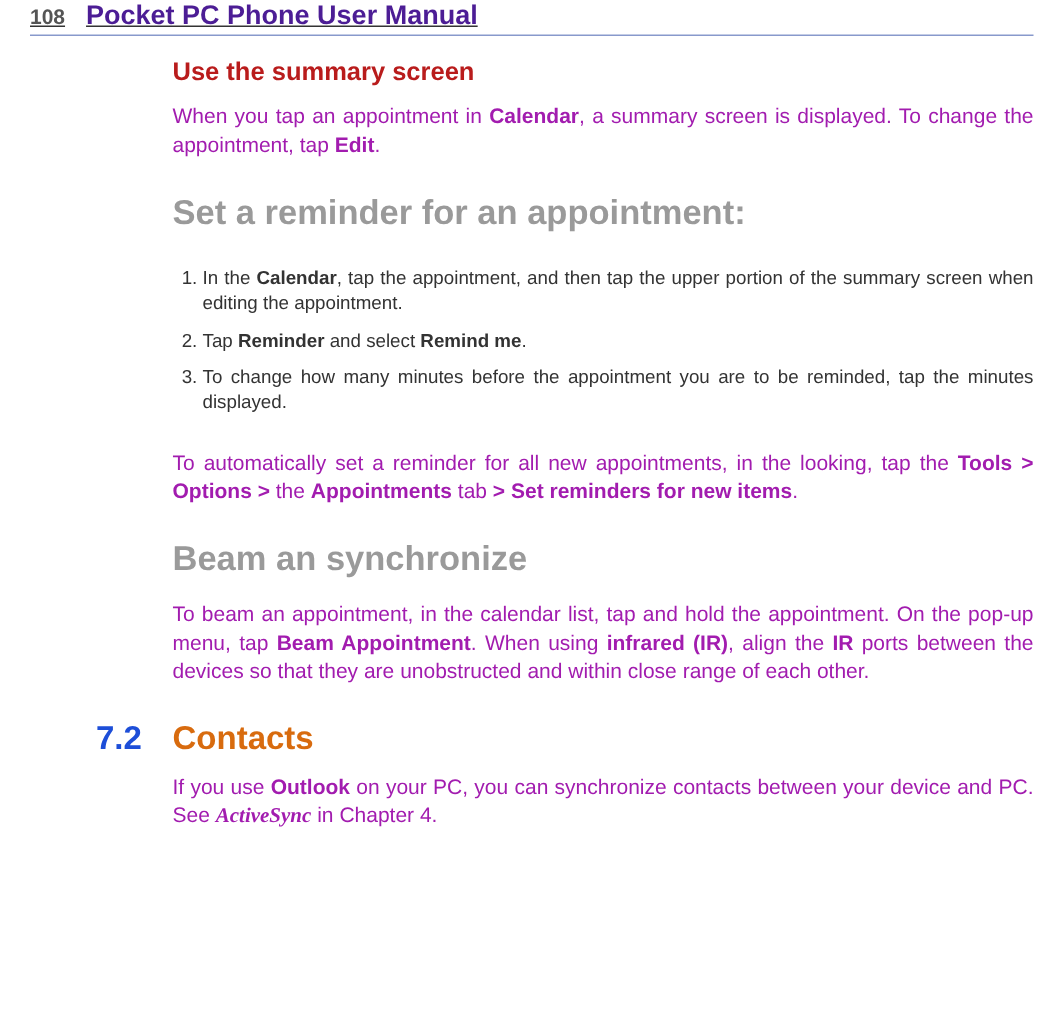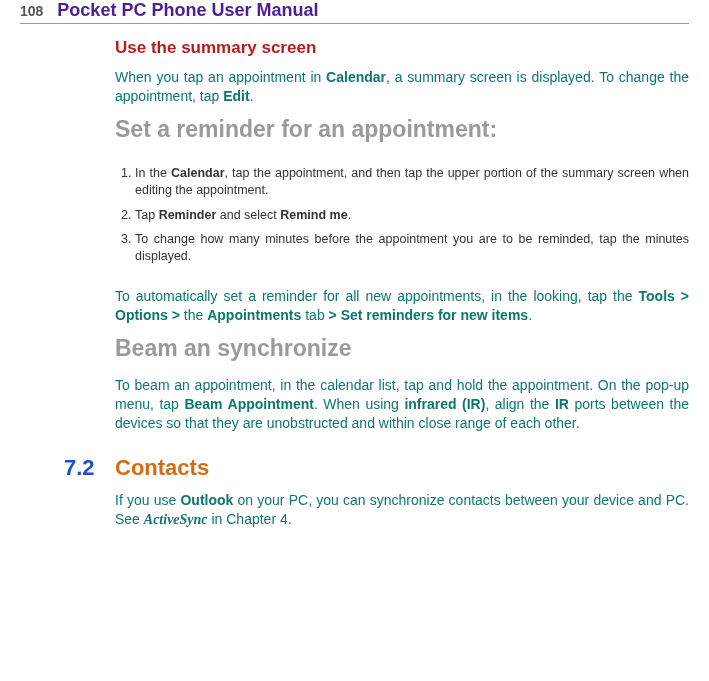--- a/index.html
+++ b/index.html
@@ -14,20 +14,21 @@
     width: 709px;
     box-sizing: border-box;
     padding: 0 20px 30px 20px;
   }
   .header-row {
     display: flex;
     align-items: baseline;
     border-bottom: 1px solid #8899cc;
     padding-bottom: 2px;
     margin-bottom: 14px;
+    text-decoration: underline;
   }
   .page-number {
     font-weight: bold;
     font-size: 14px;
     color: #555;
     margin-right: 14px;
   }
   .manual-title {
     font-weight: bold;
     font-size: 18px;
@@ -39,26 +40,26 @@
   .h3 {
     font-size: 17px;
     font-weight: bold;
     color: #b91c1c;
     margin: 10px 0 10px 0;
   }
   .h2 {
     font-size: 23px;
     font-weight: bold;
     color: #9a9a9a;
-    margin: 10px 0 14px 0;
+    margin: 22px 0 14px 0;
   }
   .para {
     font-size: 14px;
     line-height: 1.35;
-    color: #0f766e;
+    color: #a21caf;
     margin: 10px 0;
     text-align: justify;
   }
   .bold { font-weight: bold; }
   .bold-italic { font-weight: bold; font-style: italic; font-family: Liberation Serif, serif; }
   ol.steps {
     padding-left: 20px;
     margin: 22px 0;
   }
   ol.steps li {

